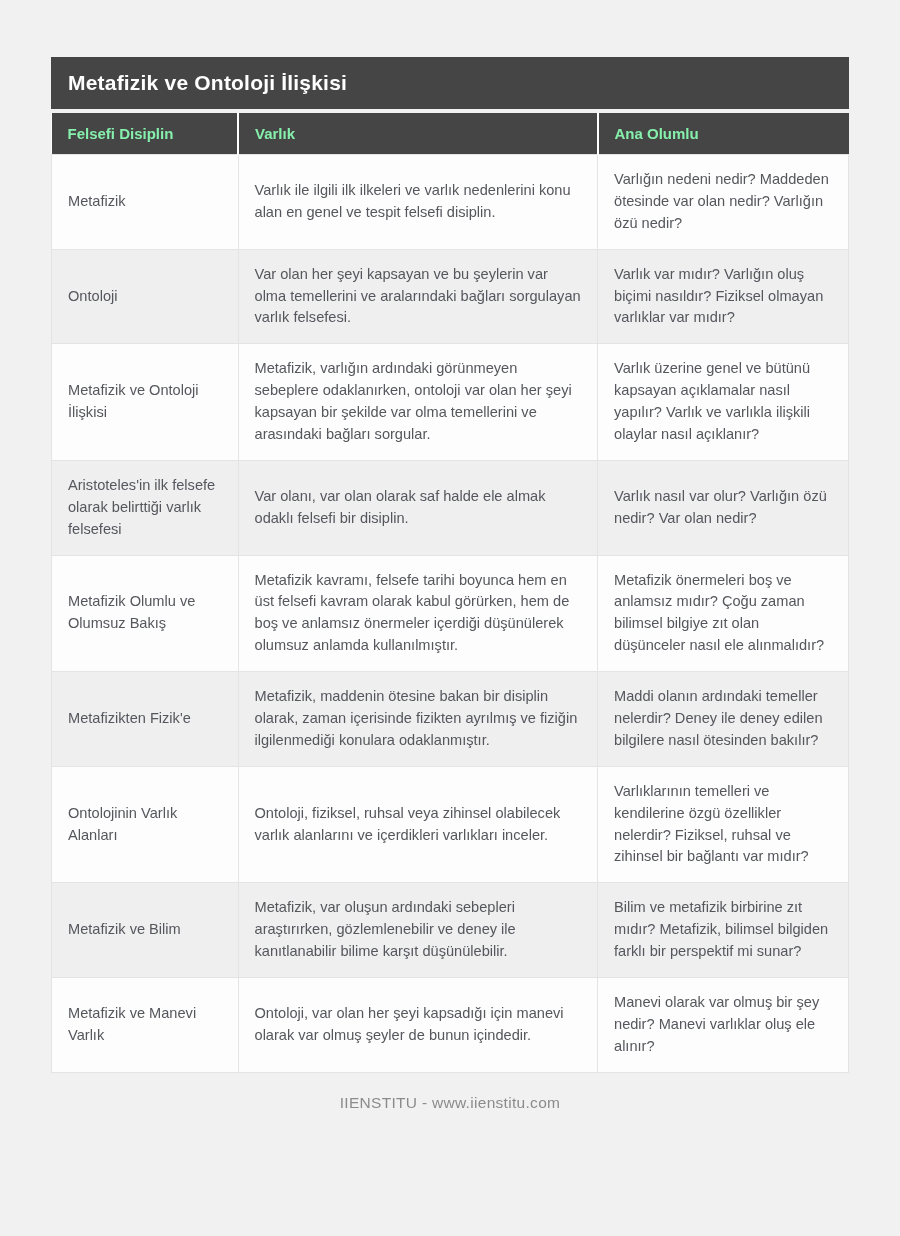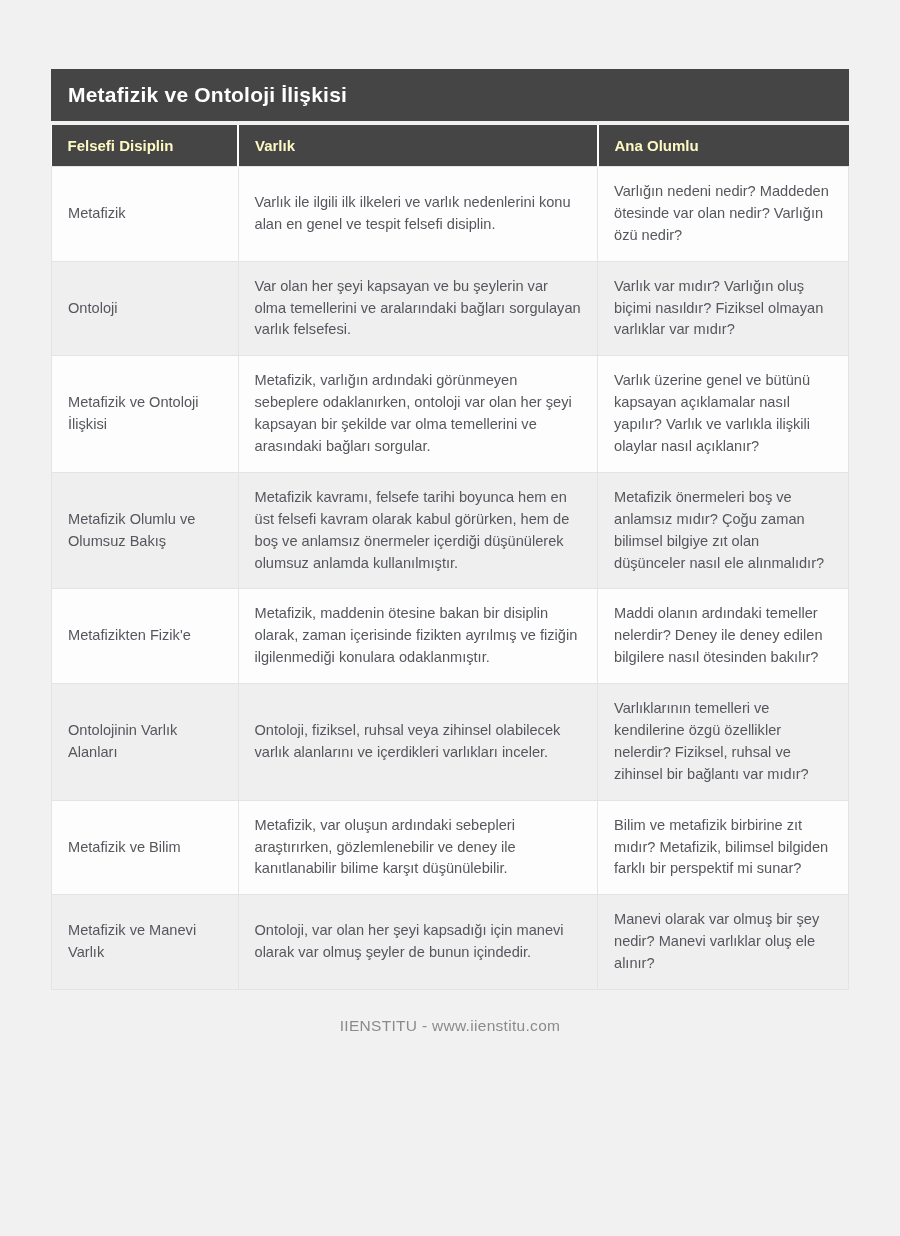--- a/index.html
+++ b/index.html
@@ -11,40 +11,40 @@
   .page {
     width: 900px;
     min-height: 1236px;
     margin: 0 auto;
     box-sizing: border-box;
     padding-top: 53px;
     background: #f1f1f1;
   }
   .card {
     width: 798px;
-    margin: 16px auto;
+    margin: 4px auto;
   }
   .title-bar {
     background: #454545;
     color: #ffffff;
     font-size: 21px;
     font-weight: bold;
     padding: 14px 17px;
     margin-bottom: 4px;
     letter-spacing: 0.2px;
   }
   table.philosophy {
     width: 100%;
     border-collapse: collapse;
     background: #fdfdfd;
     table-layout: fixed;
   }
   table.philosophy th {
     background: #454545;
-    color: #fef9c3;
+    color: #86efac;
     text-align: left;
     font-size: 15px;
     font-weight: bold;
     padding: 12px 16px;
     border-left: 2px solid #ffffff;
   }
   table.philosophy th:first-child { border-left: none; }
   table.philosophy th:nth-child(1), table.philosophy td:nth-child(1) { width: 22.2%; }
   table.philosophy th:nth-child(2), table.philosophy td:nth-child(2) { width: 46.5%; }
   table.philosophy th:nth-child(3), table.philosophy td:nth-child(3) { width: 31.3%; }
@@ -58,21 +58,21 @@
     background: #fdfdfd;
     word-wrap: break-word;
   }
   table.philosophy tbody tr:nth-child(even) td {
     background: #efeff0;
   }
   .footer {
     text-align: center;
     color: #8b8b8b;
     font-size: 15.5px;
-    margin-top: 27px;
+    margin-top: 21px;
     letter-spacing: 0.3px;
   }
 </style>
 </head>
 <body>
 
 <div class="page">
   <div class="card">
     <div class="title-bar">Metafizik ve Ontoloji İlişkisi</div>
     <table class="philosophy">
@@ -93,20 +93,25 @@
     <td>Ontoloji</td>
     <td>Var olan her şeyi kapsayan ve bu şeylerin var olma temellerini ve aralarındaki bağları sorgulayan varlık felsefesi.</td>
     <td>Varlık var mıdır? Varlığın oluş biçimi nasıldır? Fiziksel olmayan varlıklar var mıdır?</td>
   </tr>
           <tr>
     <td>Metafizik ve Ontoloji İlişkisi</td>
     <td>Metafizik, varlığın ardındaki görünmeyen sebeplere odaklanırken, ontoloji var olan her şeyi kapsayan bir şekilde var olma temellerini ve arasındaki bağları sorgular.</td>
     <td>Varlık üzerine genel ve bütünü kapsayan açıklamalar nasıl yapılır? Varlık ve varlıkla ilişkili olaylar nasıl açıklanır?</td>
   </tr>
           <tr>
+    <td>Aristoteles'in ilk felsefe olarak belirttiği varlık felsefesi</td>
+    <td>Var olanı, var olan olarak saf halde ele almak odaklı felsefi bir disiplin.</td>
+    <td>Varlık nasıl var olur? Varlığın özü nedir? Var olan nedir?</td>
+  </tr>
+          <tr>
     <td>Metafizik Olumlu ve Olumsuz Bakış</td>
     <td>Metafizik kavramı, felsefe tarihi boyunca hem en üst felsefi kavram olarak kabul görürken, hem de boş ve anlamsız önermeler içerdiği düşünülerek olumsuz anlamda kullanılmıştır.</td>
     <td>Metafizik önermeleri boş ve anlamsız mıdır? Çoğu zaman bilimsel bilgiye zıt olan düşünceler nasıl ele alınmalıdır?</td>
   </tr>
           <tr>
     <td>Metafizikten Fizik'e</td>
     <td>Metafizik, maddenin ötesine bakan bir disiplin olarak, zaman içerisinde fizikten ayrılmış ve fiziğin ilgilenmediği konulara odaklanmıştır.</td>
     <td>Maddi olanın ardındaki temeller nelerdir? Deney ile deney edilen bilgilere nasıl ötesinden bakılır?</td>
   </tr>
           <tr>

